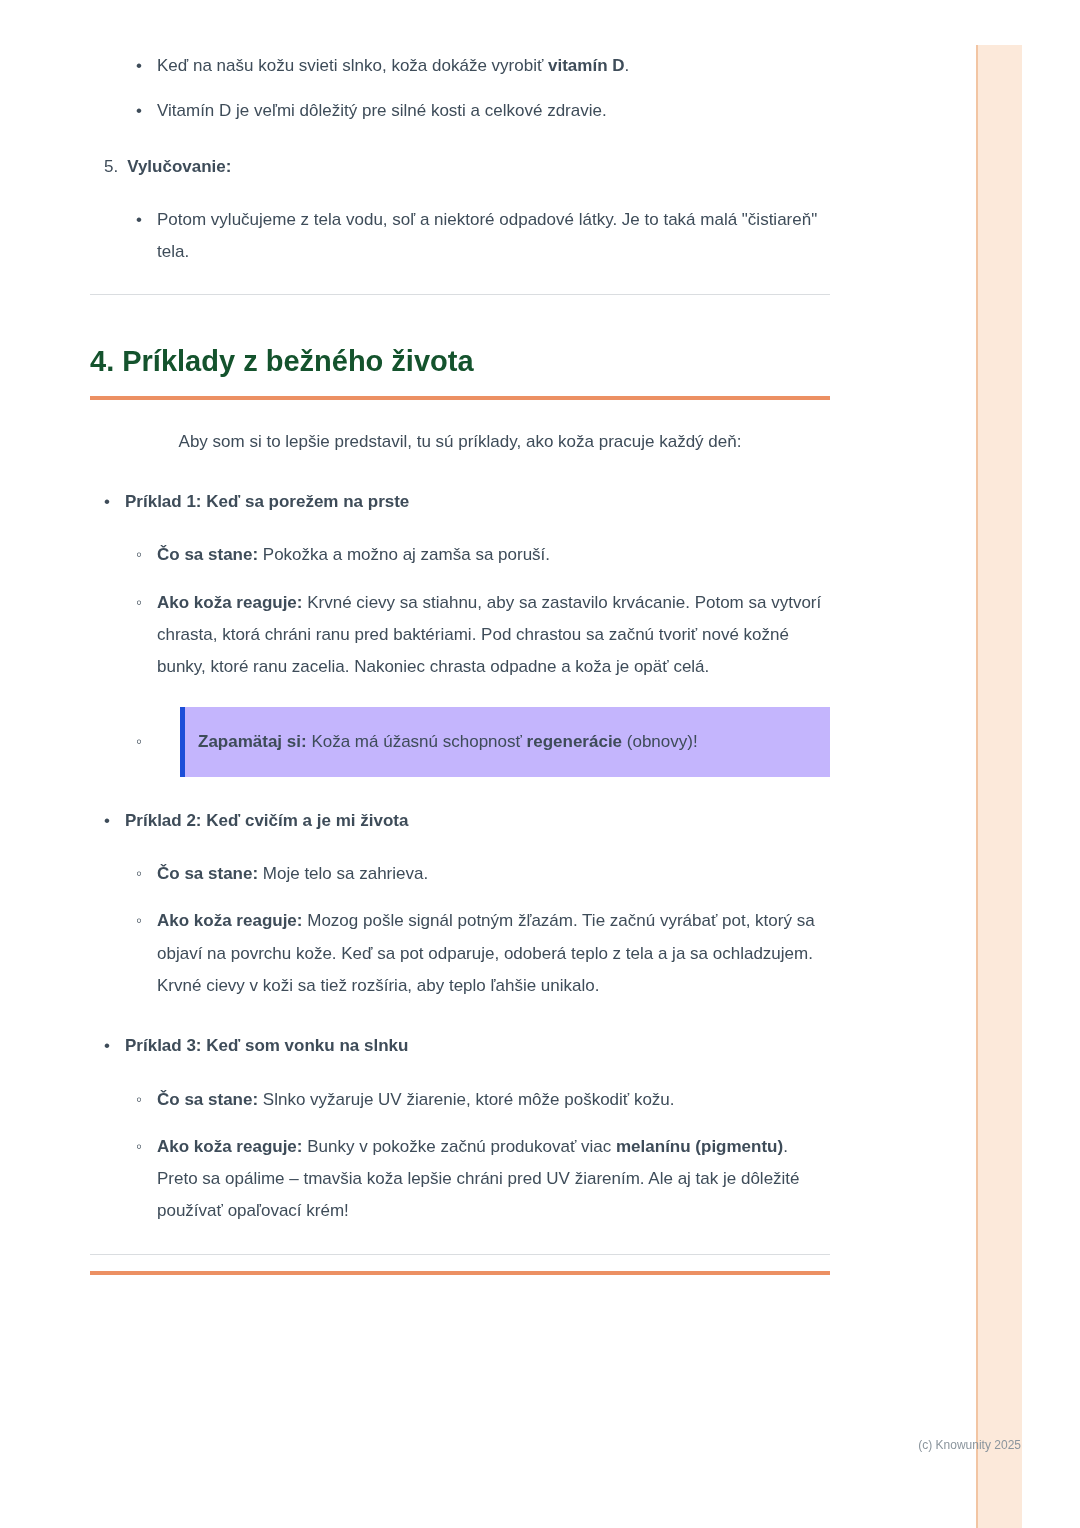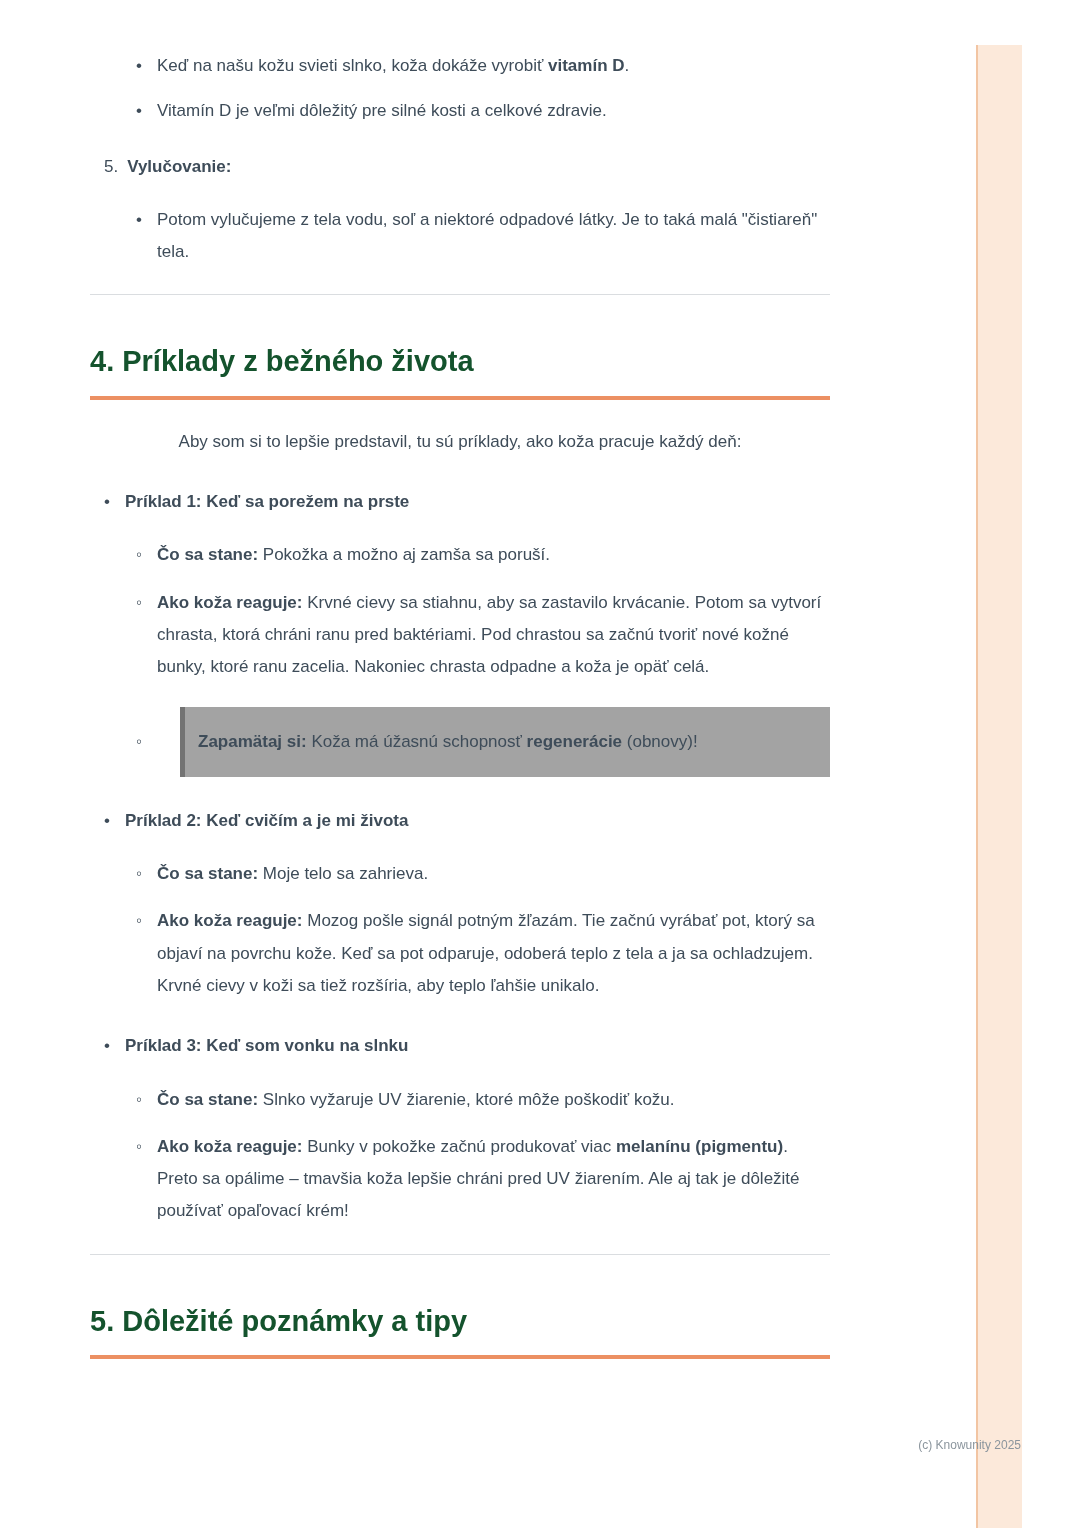--- a/index.html
+++ b/index.html
@@ -79,22 +79,22 @@
   .ex-title { margin-top: 28px; }
   .ex-title .li-text { font-weight: 700; }
 
   .ex-point { margin-top: 15px; }
   .ex-point.first { margin-top: 21px; }
 
   .callout-row { margin-top: 23px; margin-bottom: 18px; align-items: center; }
   .callout {
     flex: 1;
     margin-left: 23px;
-    background: #a3a3a3;
-    border-left: 5px solid #737373;
+    background: #c4b5fd;
+    border-left: 5px solid #1d4ed8;
     padding: 19px 14px 19px 13px;
   }
 
   .footer {
     position: absolute;
     right: 59px;
     bottom: 76px;
     font-size: 12px;
     color: #8b959d;
     z-index: 3;
@@ -177,20 +177,19 @@
       <span class="marker">◦</span>
       <span class="li-text"><strong>Čo sa stane:</strong><span> Slnko vyžaruje UV žiarenie, ktoré môže poškodiť kožu.</span></span>
     </div>
     <div class="li indent-2 ex-point">
       <span class="marker">◦</span>
       <span class="li-text"><strong>Ako koža reaguje:</strong><span> Bunky v pokožke začnú produkovať viac </span><strong>melanínu (pigmentu)</strong><span>. Preto sa opálime – tmavšia koža lepšie chráni pred UV žiarením. Ale aj tak je dôležité používať opaľovací krém!</span></span>
     </div>
 
     <hr class="divider">
 
-    <h2 class="section-title">5. Dôležité poznámky a tipy</h2>
     <div class="title-bar"></div>
 
   </div>
 
   <div class="footer">(c) Knowunity 2025</div>
 
 </div>
 
 </body></html>

